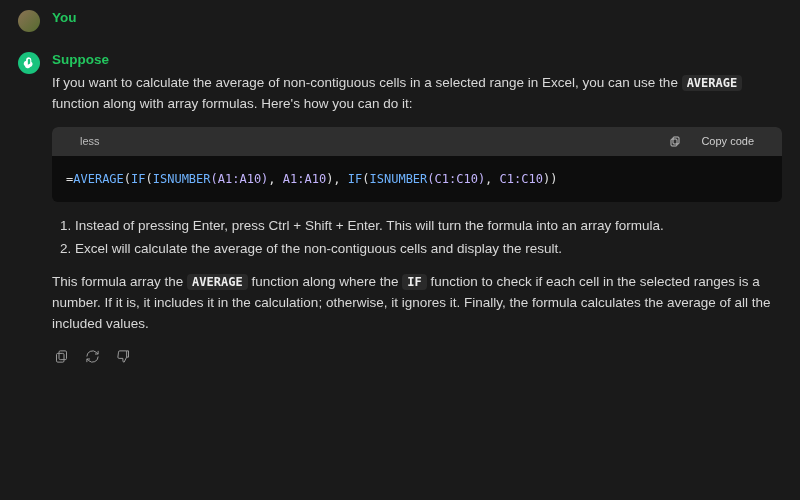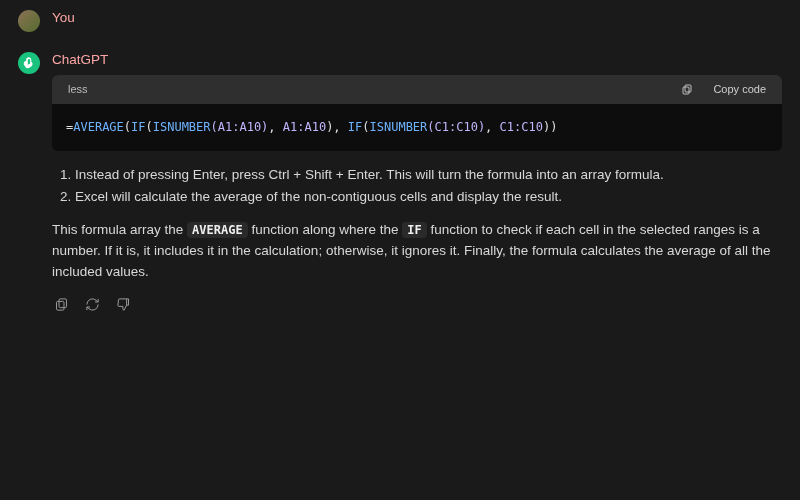--- a/index.html
+++ b/index.html
@@ -27,22 +27,22 @@
     margin-top: 2px;
     display: flex;
     align-items: center;
     justify-content: center;
   }
   .avatar.user { background: linear-gradient(135deg,#8b7355,#556b2f); }
   .avatar.bot { background: #19c37d; }
   .avatar.bot svg { width: 14px; height: 14px; fill: #fff; }
   .content { flex: 1; min-width: 0; }
   .name {
-    font-weight: 400;
-    color: #fca5a5;
+    font-weight: 700;
+    color: #22c55e;
     margin-bottom: 2px;
   }
   .body p { margin-bottom: 12px; }
   .body ol {
     list-style-position: inside;
     margin: 0 0 12px 8px;
   }
   .body ol li { margin-bottom: 2px; }
   code.inline {
     font-family: ui-monospace, Menlo, Consolas, monospace;
@@ -56,21 +56,21 @@
   .codeblock {
     background: #0d0d0d;
     border-radius: 6px;
     margin: 4px 0 14px 0;
     overflow: hidden;
   }
   .codeheader {
     display: flex;
     justify-content: space-between;
     align-items: center;
-    padding: 6px 16px;
+    padding: 6px 28px;
     background: #2f2f2f;
     font-size: 11px;
     color: #bcbcbc;
   }
   .copybtn {
     display: flex;
     align-items: center;
     gap: 20px;
     background: none;
     border: none;
@@ -113,22 +113,25 @@
   </div>
 </div>
 
 <div class="msg">
   <div class="avatar bot">
     <svg viewBox="0 0 24 24">
         <path d="M12 2a5 5 0 0 0-5 5v1a5 5 0 0 0-2 9 5 5 0 0 0 9 2 5 5 0 0 0 2-9V7a5 5 0 0 0-4-5zm0 3a2 2 0 0 1 2 2v6l-4 2V7a2 2 0 0 1 2-2z"></path>
       </svg>
   </div>
   <div class="content">
-    <div class="name">ChatGPT</div>
+    <div class="name">Suppose</div>
     <div class="body">
+      <p>
+        <span>If you want to calculate the average of non-contiguous cells in a selected range in Excel, you can use the </span><code class="inline">AVERAGE</code><span> function along with array formulas. Here's how you can do it:</span>
+      </p>
 
       <div class="codeblock">
         <div class="codeheader">
           <span>less</span>
           <button class="copybtn">
             <svg viewBox="0 0 24 24">
                 <rect x="8" y="4" width="12" height="14" rx="2"></rect>
                 <rect x="4" y="8" width="12" height="14" rx="2"></rect>
               </svg>
             <span>Copy code</span>

